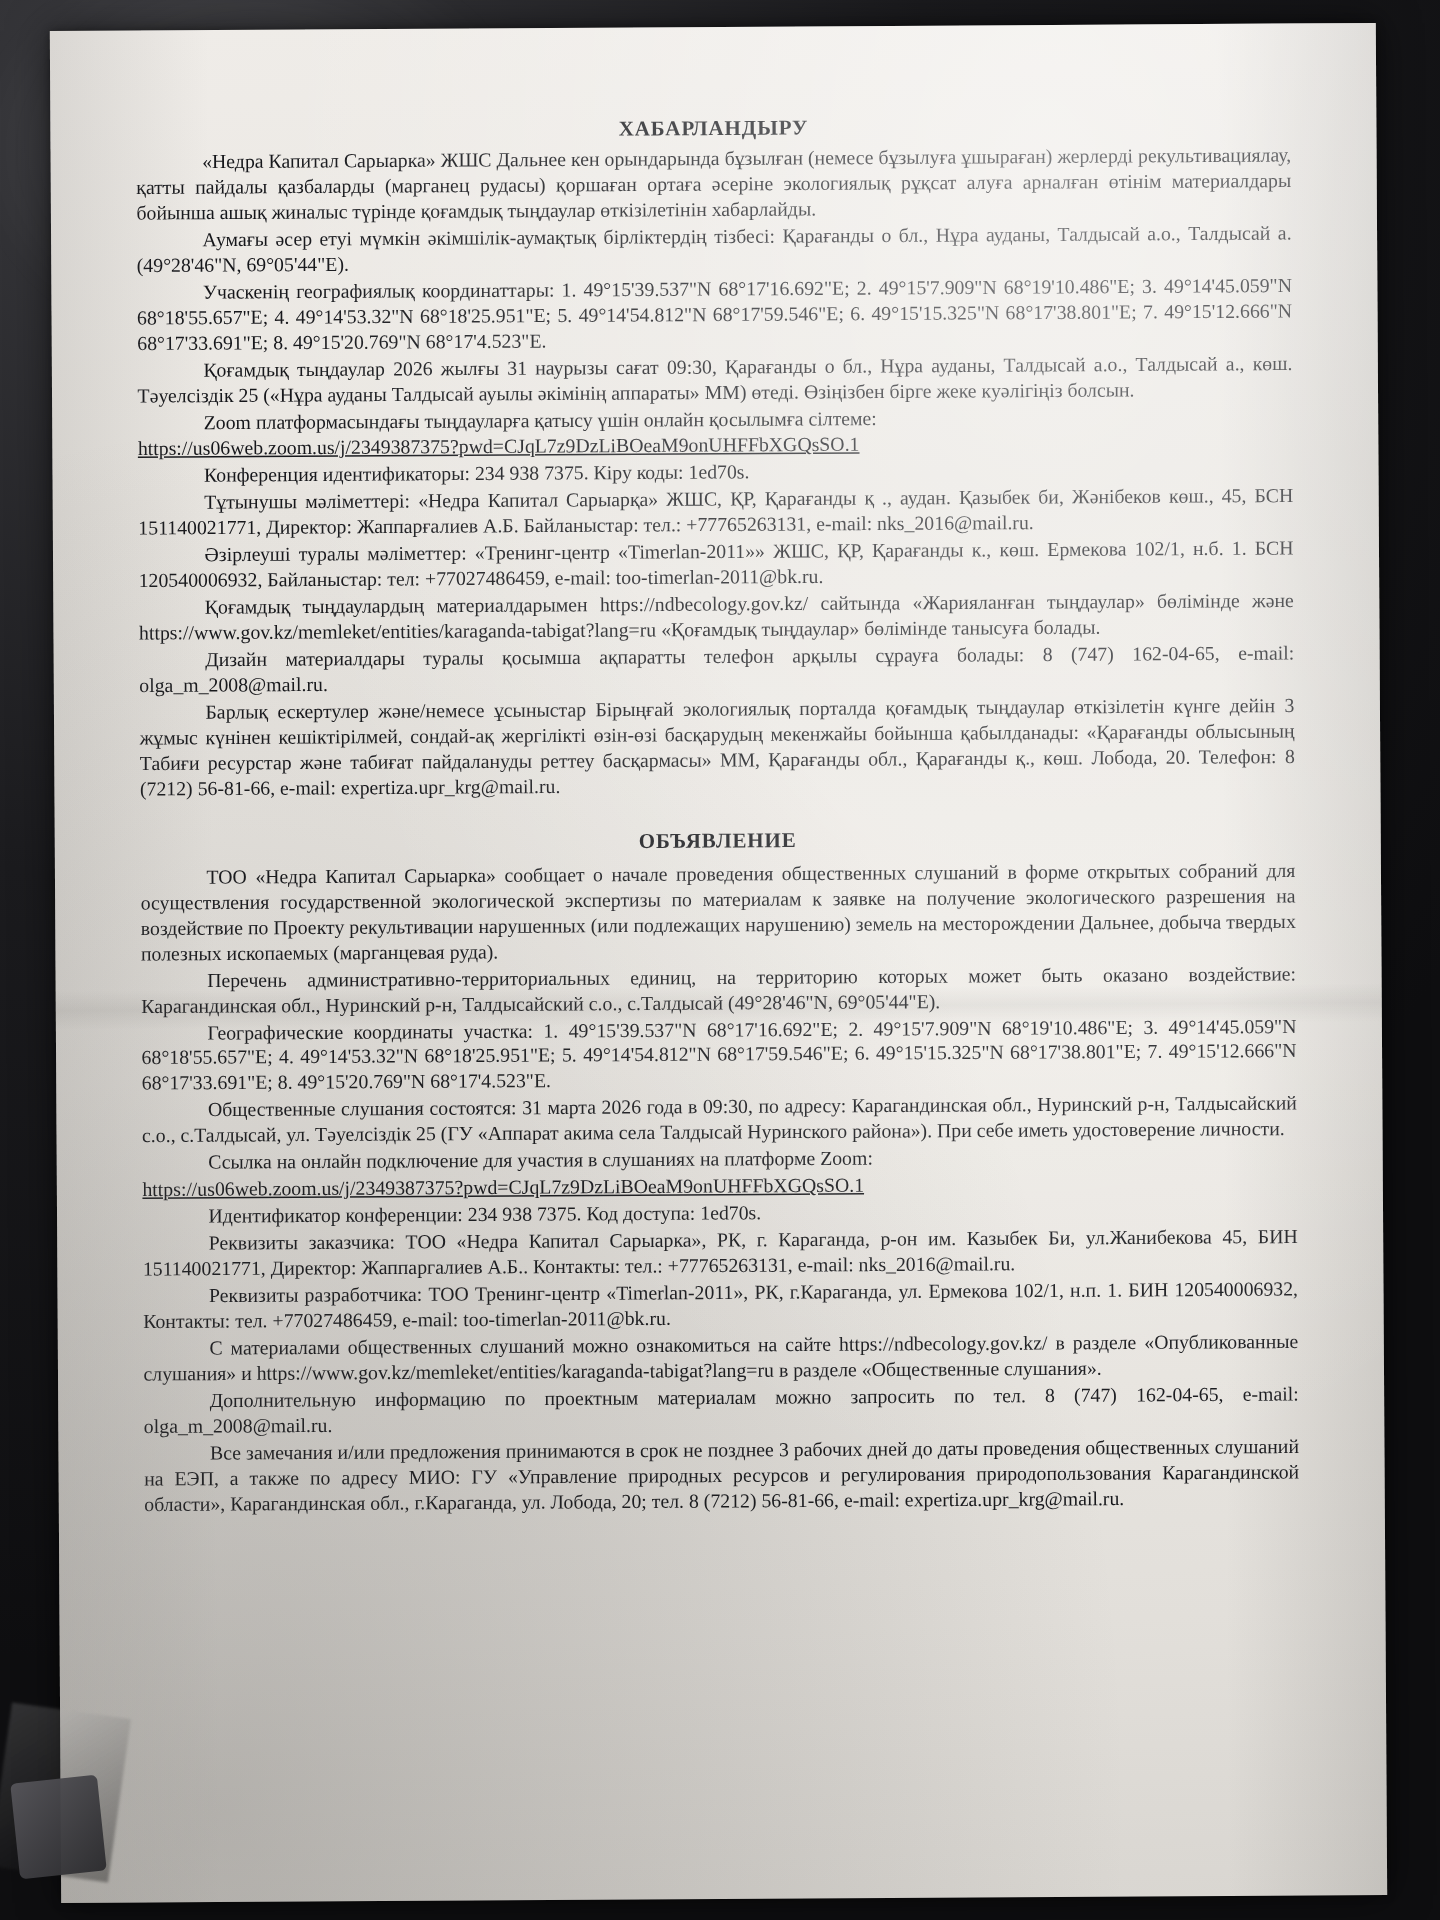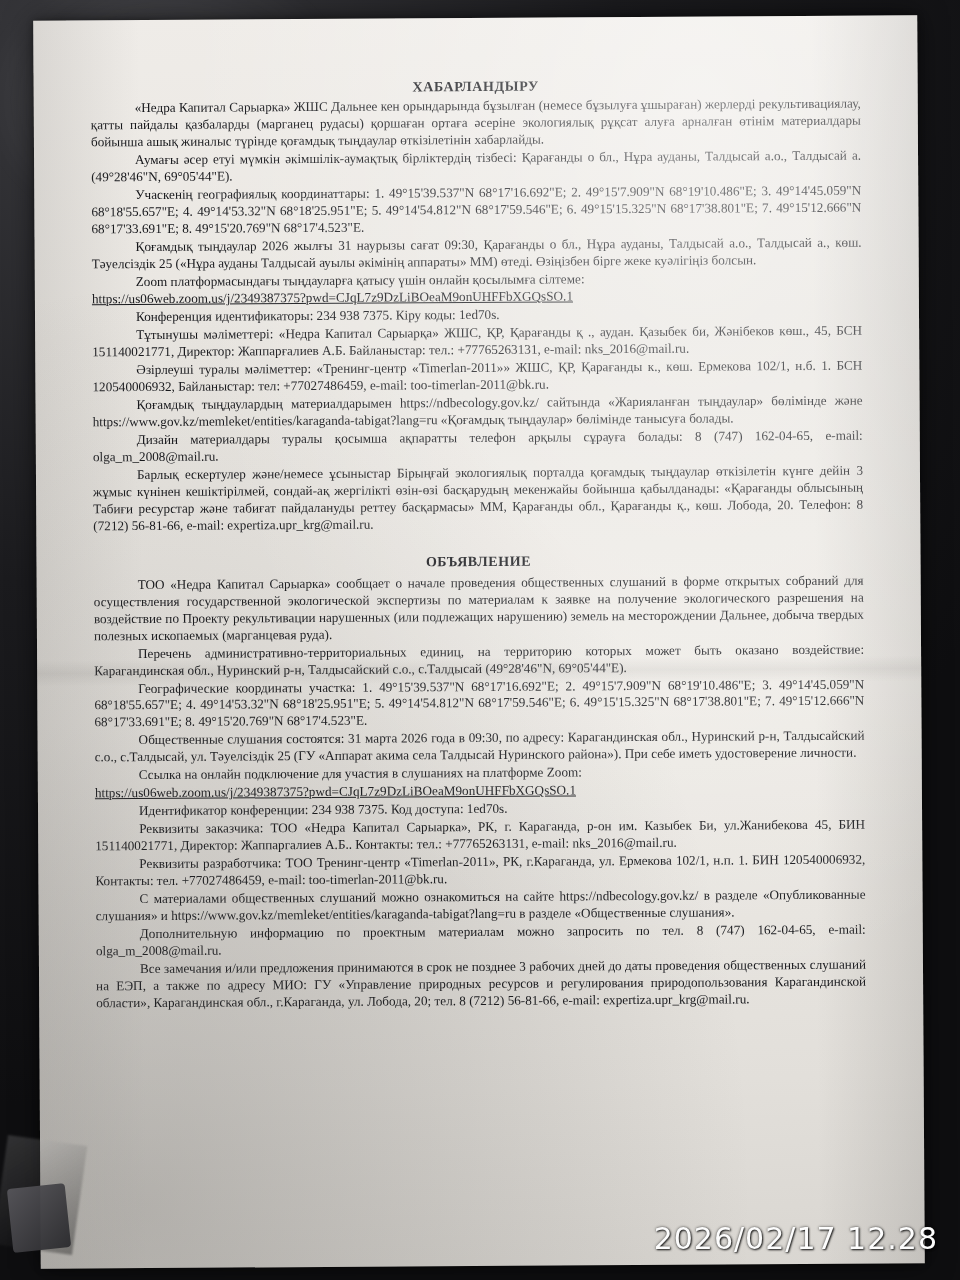--- a/index.html
+++ b/index.html
@@ -169,14 +169,13 @@
       <p class="para">Все замечания и/или предложения принимаются в срок не позднее 3 рабочих дней до даты проведения общественных слушаний на ЕЭП, а также по адресу МИО: ГУ «Управление природных ресурсов и регулирования природопользования Карагандинской области», Карагандинская обл., г.Караганда, ул. Лобода, 20; тел. 8 (7212) 56-81-66, e-mail: expertiza.upr_krg@mail.ru.</p>
 
     </div>
     <div id="paper-crease"></div>
     <div id="paper-shade"></div>
   </div>
 
   <div id="corner-fold"></div>
   <div id="clip"></div>
 
-  <div id="timestamp">2026/02/17  12.28</div>
 </div>
 
 </body></html>

